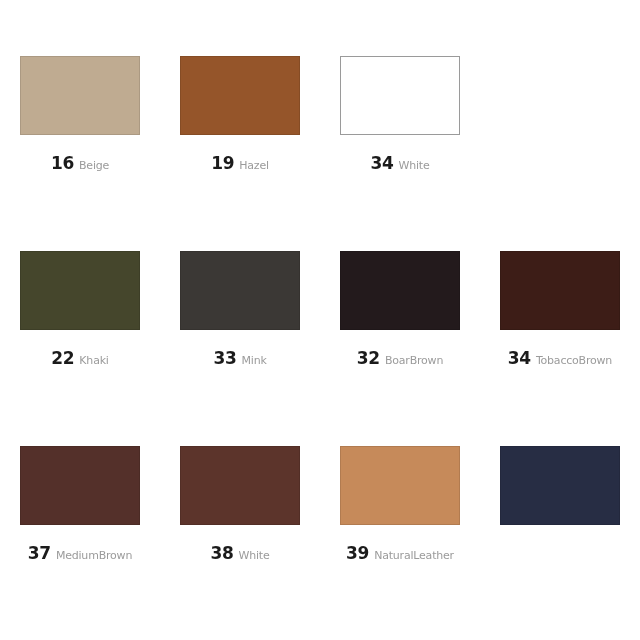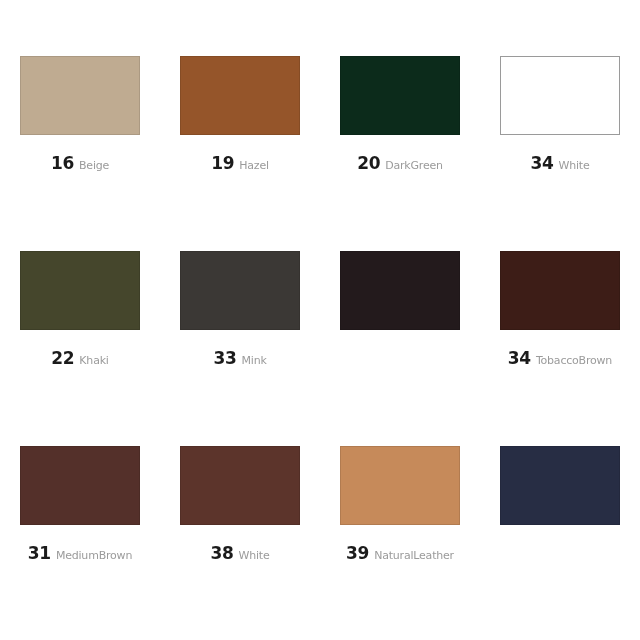--- a/index.html
+++ b/index.html
@@ -98,29 +98,20 @@
       <div class="chip-wrap">
         <div class="chip" title="Fawn" style="background: rgb(149, 85, 42);"></div>
       </div>
       <div class="chip-label">
         <span class="chip-code">19</span>
         <span class="chip-name">Hazel</span>
       </div>
     </div>
     <div class="swatch-cell">
       <div class="chip-wrap">
-        <div class="chip" title="DarkGreen" style="background: rgb(12, 43, 27);"></div>
-      </div>
-      <div class="chip-label">
-        <span class="chip-code">20</span>
-        <span class="chip-name">DarkGreen</span>
-      </div>
-    </div>
-    <div class="swatch-cell">
-      <div class="chip-wrap">
         <div class="chip bordered" title="White" style="background: rgb(255, 255, 255);"></div>
       </div>
       <div class="chip-label">
         <span class="chip-code">34</span>
         <span class="chip-name">White</span>
       </div>
     </div>
   </div>
 
   <div class="swatch-row">
@@ -139,39 +130,43 @@
       </div>
       <div class="chip-label">
         <span class="chip-code">33</span>
         <span class="chip-name">Mink</span>
       </div>
     </div>
     <div class="swatch-cell">
       <div class="chip-wrap">
         <div class="chip" title="BoarBrown" style="background: rgb(35, 26, 28);"></div>
       </div>
+      <div class="chip-label">
+        <span class="chip-code">32</span>
+        <span class="chip-name">BoarBrown</span>
+      </div>
     </div>
     <div class="swatch-cell">
       <div class="chip-wrap">
         <div class="chip" title="TobaccoBrown" style="background: rgb(61, 29, 23);"></div>
       </div>
       <div class="chip-label">
         <span class="chip-code">34</span>
         <span class="chip-name">TobaccoBrown</span>
       </div>
     </div>
   </div>
 
   <div class="swatch-row">
     <div class="swatch-cell">
       <div class="chip-wrap">
         <div class="chip" title="MediumBrown" style="background: rgb(84, 48, 42);"></div>
       </div>
       <div class="chip-label">
-        <span class="chip-code">31</span>
+        <span class="chip-code">37</span>
         <span class="chip-name">MediumBrown</span>
       </div>
     </div>
     <div class="swatch-cell">
       <div class="chip-wrap">
         <div class="chip" title="Hazel" style="background: rgb(92, 52, 43);"></div>
       </div>
       <div class="chip-label">
         <span class="chip-code">38</span>
         <span class="chip-name">White</span>

